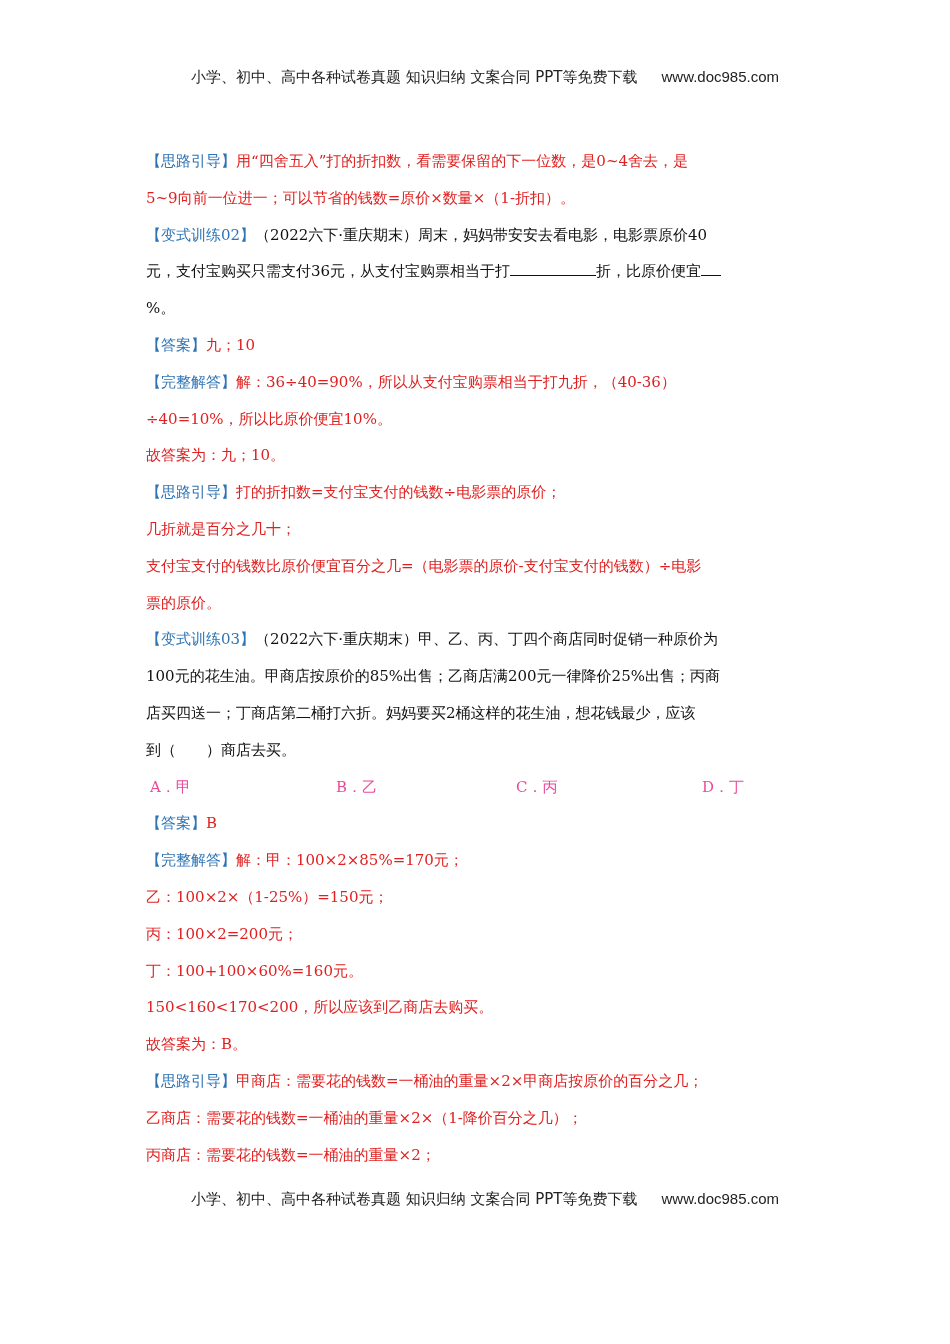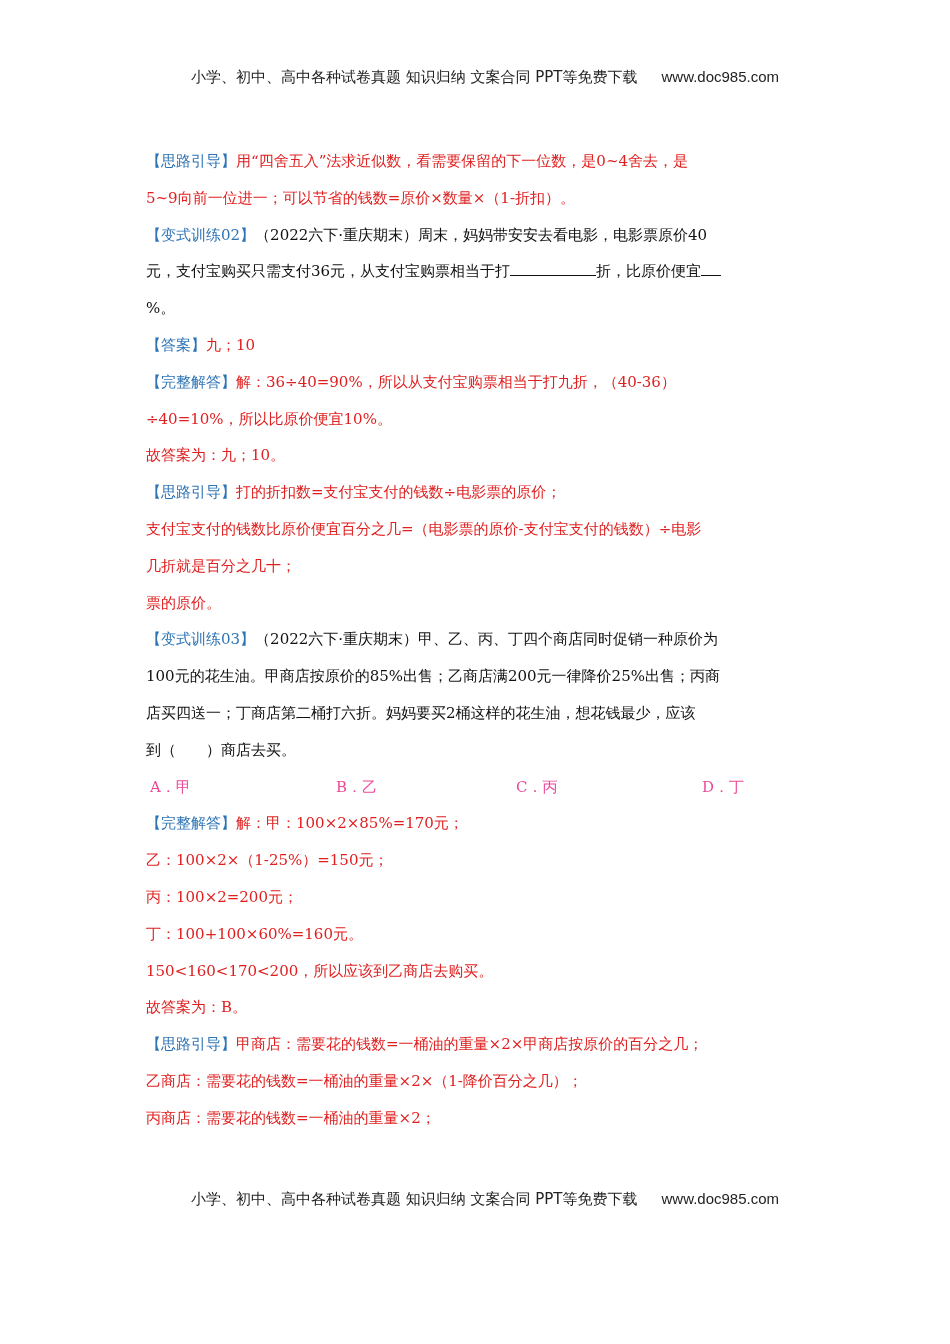--- a/index.html
+++ b/index.html
@@ -23,21 +23,21 @@
 </head>
 <body>
 
 <div class="header">
   <span>小学、初中、高中各种试卷真题 知识归纳 文案合同 PPT等免费下载</span><span class="url">www.doc985.com</span>
 </div>
 
 <div class="content">
 
   <div class="line">
-    <span class="tag">【思路引导】</span><span class="red">用“四舍五入”法求近似数，看需要保留的下一位数，是0~4舍去，是</span>
+    <span class="tag">【思路引导】</span><span class="red">用“四舍五入”打的折扣数，看需要保留的下一位数，是0~4舍去，是</span>
   </div>
   <div class="line red">5~9向前一位进一；可以节省的钱数=原价×数量×（1-折扣）。</div>
 
   <div class="line black">
     <span class="tag">【变式训练02】</span><span>（2022六下·重庆期末）周末，妈妈带安安去看电影，电影票原价40</span>
   </div>
   <div class="line black">
     <span>元，支付宝购买只需支付36元，从支付宝购票相当于打</span><span class="blank" style="width:86px"></span><span>折，比原价便宜</span><span class="blank" style="width:20px"></span>
   </div>
   <div class="line black">%。</div>
@@ -45,35 +45,38 @@
     <span class="tag">【答案】</span><span class="red">九；10</span>
   </div>
   <div class="line">
     <span class="tag">【完整解答】</span><span class="red">解：36÷40=90%，所以从支付宝购票相当于打九折，（40-36）</span>
   </div>
   <div class="line red">÷40=10%，所以比原价便宜10%。</div>
   <div class="line red">故答案为：九；10。</div>
   <div class="line">
     <span class="tag">【思路引导】</span><span class="red">打的折扣数=支付宝支付的钱数÷电影票的原价；</span>
   </div>
+  <div class="line red">几折就是百分之几十；</div>
   <div class="line red">支付宝支付的钱数比原价便宜百分之几=（电影票的原价-支付宝支付的钱数）÷电影</div>
-  <div class="line red">几折就是百分之几十；</div>
   <div class="line red">票的原价。</div>
 
   <div class="line black">
     <span class="tag">【变式训练03】</span><span>（2022六下·重庆期末）甲、乙、丙、丁四个商店同时促销一种原价为</span>
   </div>
   <div class="line black">100元的花生油。甲商店按原价的85%出售；乙商店满200元一律降价25%出售；丙商</div>
   <div class="line black">店买四送一；丁商店第二桶打六折。妈妈要买2桶这样的花生油，想花钱最少，应该</div>
   <div class="line black">到（　　）商店去买。</div>
   <div class="options">
     <span class="opt-a">A．甲</span>
     <span class="opt-b">B．乙</span>
     <span class="opt-c">C．丙</span>
     <span class="opt-d">D．丁</span>
+  </div>
+  <div class="line">
+    <span class="tag">【答案】</span><span class="red">B</span>
   </div>
   <div class="line">
     <span class="tag">【完整解答】</span><span class="red">解：甲：100×2×85%=170元；</span>
   </div>
   <div class="line red">乙：100×2×（1-25%）=150元；</div>
   <div class="line red">丙：100×2=200元；</div>
   <div class="line red">丁：100+100×60%=160元。</div>
   <div class="line red">150&lt;160&lt;170&lt;200，所以应该到乙商店去购买。</div>
   <div class="line red">故答案为：B。</div>
   <div class="line">

